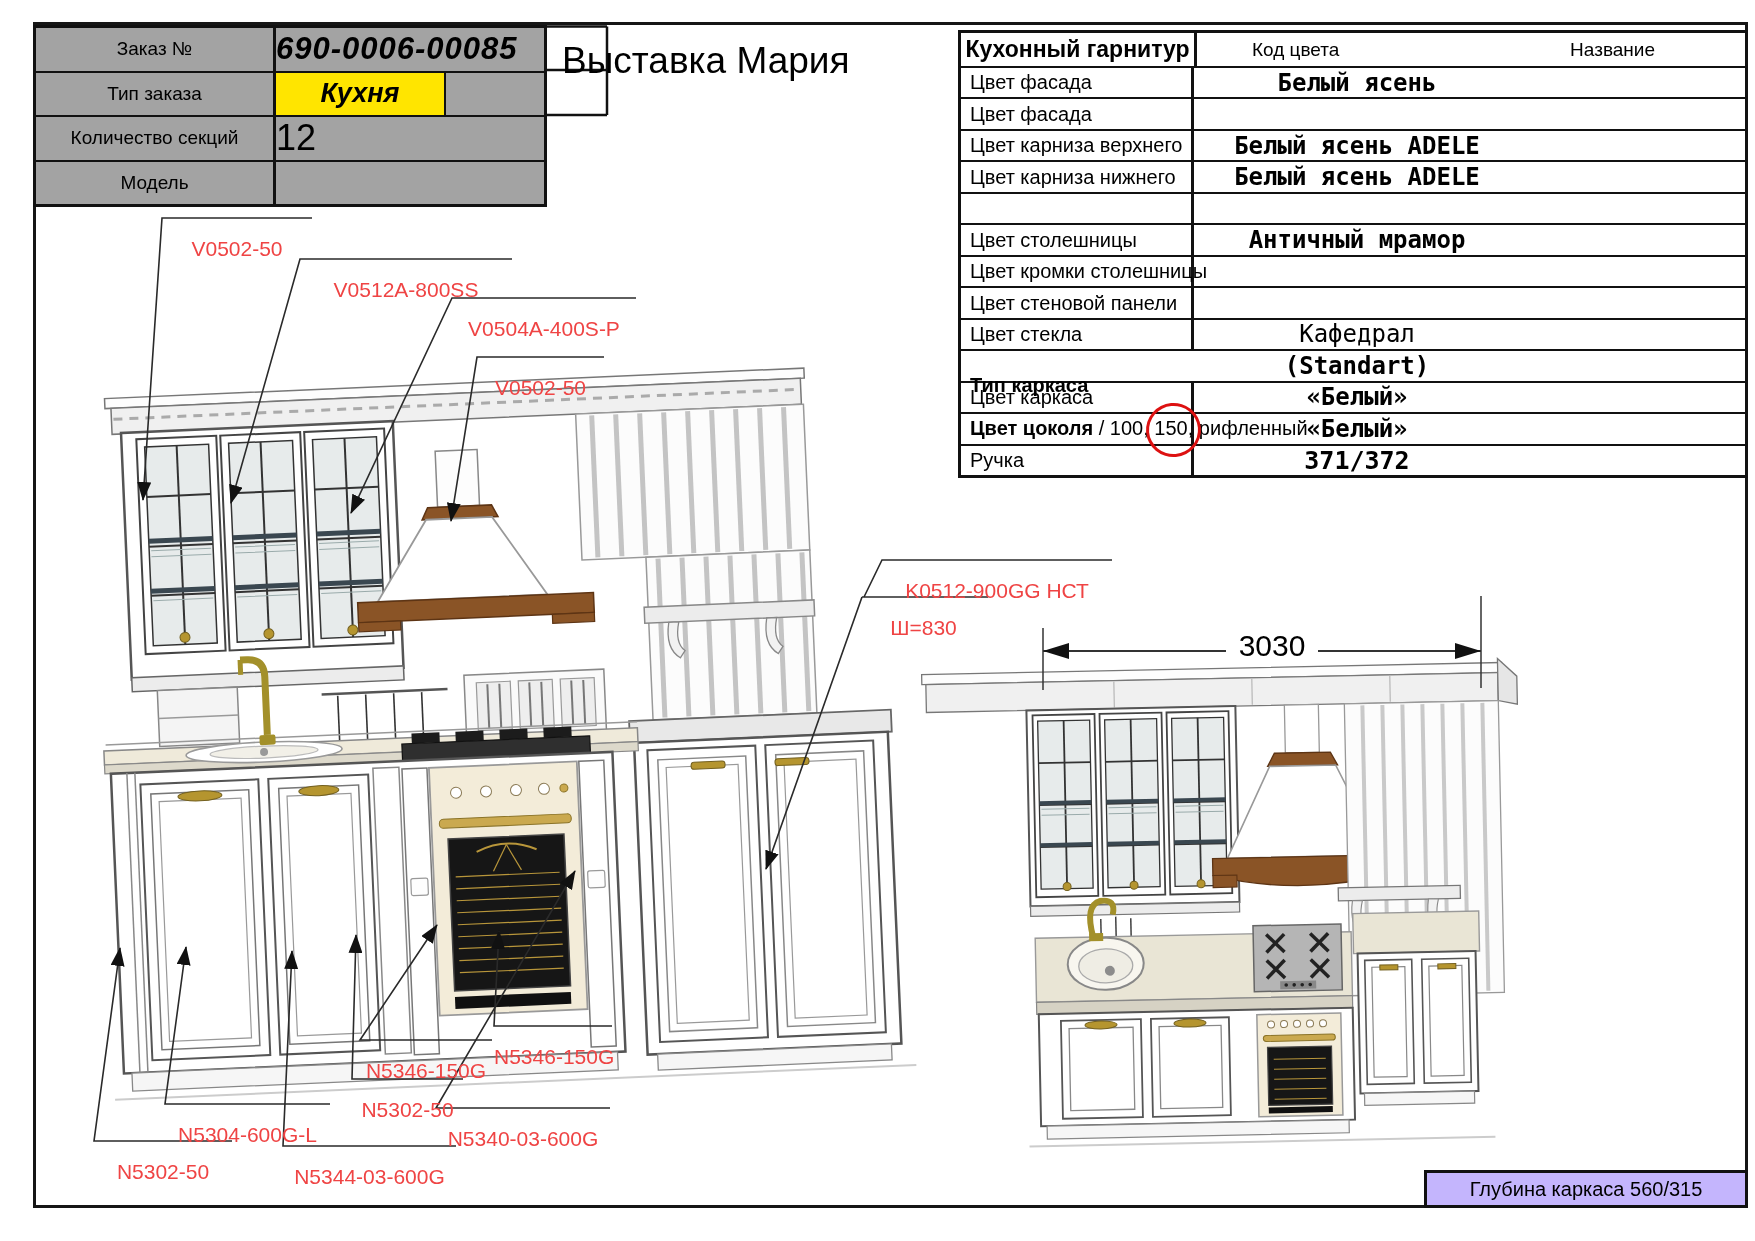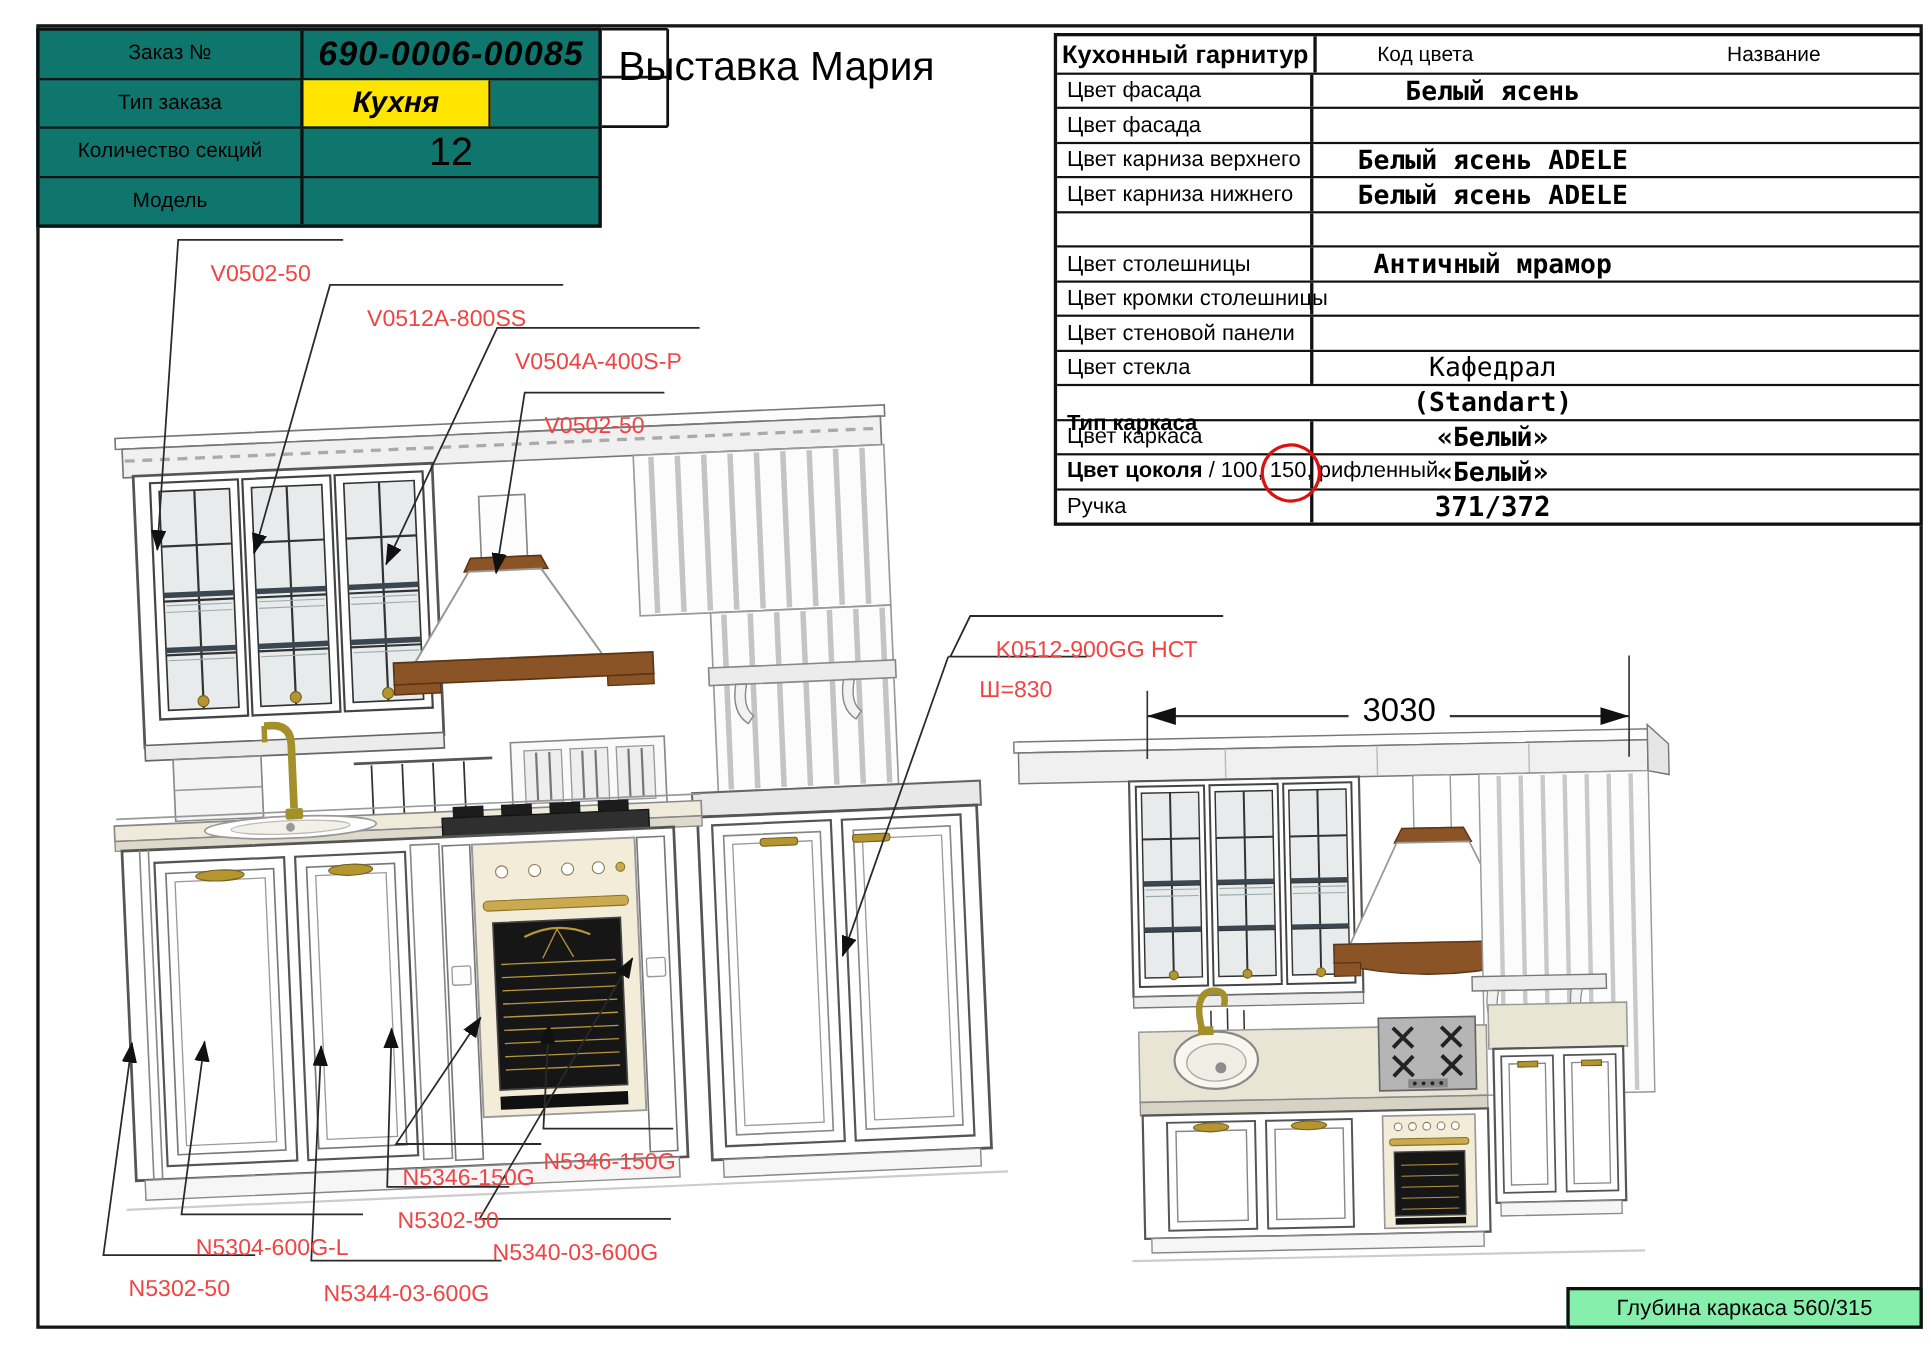--- a/index.html
+++ b/index.html
@@ -4,27 +4,27 @@
 <style>
   html,body{margin:0;padding:0;background:#fff;}
   .page{position:relative;width:1755px;height:1241px;background:#fff;overflow:hidden;
         font-family:"Liberation Sans",sans-serif;color:#000;}
   .border-frame{position:absolute;left:33px;top:22px;width:1715px;height:1186px;
         border:3px solid #161616;box-sizing:border-box;z-index:1;}
   svg.draw{position:absolute;left:0;top:0;z-index:2;}
 
   
   .order-table{position:absolute;left:33px;top:25px;width:514px;height:182px;
-        border:3px solid #111;box-sizing:border-box;background:#0f766e;z-index:3;
+        border:3px solid #111;box-sizing:border-box;background:#a3a3a3;z-index:3;
         display:flex;flex-direction:column;}
   .orow{flex:1;display:flex;border-top:2px solid #111;min-height:0;}
   .orow:first-child{border-top:none;}
   .olabel{width:237px;border-right:3px solid #111;display:flex;align-items:center;
         justify-content:center;font-size:19px;}
-  .ovalue{flex:1;display:flex;align-items:center;justify-content:center;}
+  .ovalue{flex:1;display:flex;align-items:center;justify-content:flex-start;}
   .ovalue.kv{justify-content:flex-start;}
   .f-order{font-style:italic;font-weight:bold;font-size:31px;letter-spacing:1px;}
   .f-count{font-size:36px;}
   .f-model{font-size:30px;}
   .ycell{width:168px;height:100%;background:#ffe500;border-right:2px solid #111;
         display:flex;align-items:center;justify-content:center;
         font-style:italic;font-weight:bold;font-size:27px;}
 
   .page-title{position:absolute;left:562px;top:40px;width:360px;font-size:37px;z-index:3;}
 
@@ -51,21 +51,21 @@
   .circ::after{content:"";position:absolute;left:-8px;right:-8px;top:-14px;bottom:-17px;
         border:3px solid #dd1111;border-radius:50%;transform:rotate(-5deg);pointer-events:none;}
 
   
   .callout{position:absolute;font-size:21px;color:#ef4444;text-align:center;
         white-space:nowrap;z-index:4;margin-top:47px;}
   .dim-label{position:absolute;left:1226px;top:629px;width:92px;text-align:center;
         font-size:30px;z-index:4;}
   .footer-box{position:absolute;left:1424px;top:1170px;width:324px;height:38px;
         border:3px solid #111;box-sizing:border-box;display:flex;align-items:center;
-        justify-content:center;font-size:20px;background:#86efac;z-index:3;}
+        justify-content:center;font-size:20px;background:#c4b5fd;z-index:3;}
 </style>
 </head>
 <body>
 
 <div class="page">
   <div class="border-frame"></div>
 
   <svg class="draw" width="1755" height="1241" viewBox="0 0 1755 1241">
     <defs>
       <marker id="arw" markerWidth="20" markerHeight="14" refX="18" refY="7" orient="auto" markerUnits="userSpaceOnUse" viewBox="0 0 20 14">

